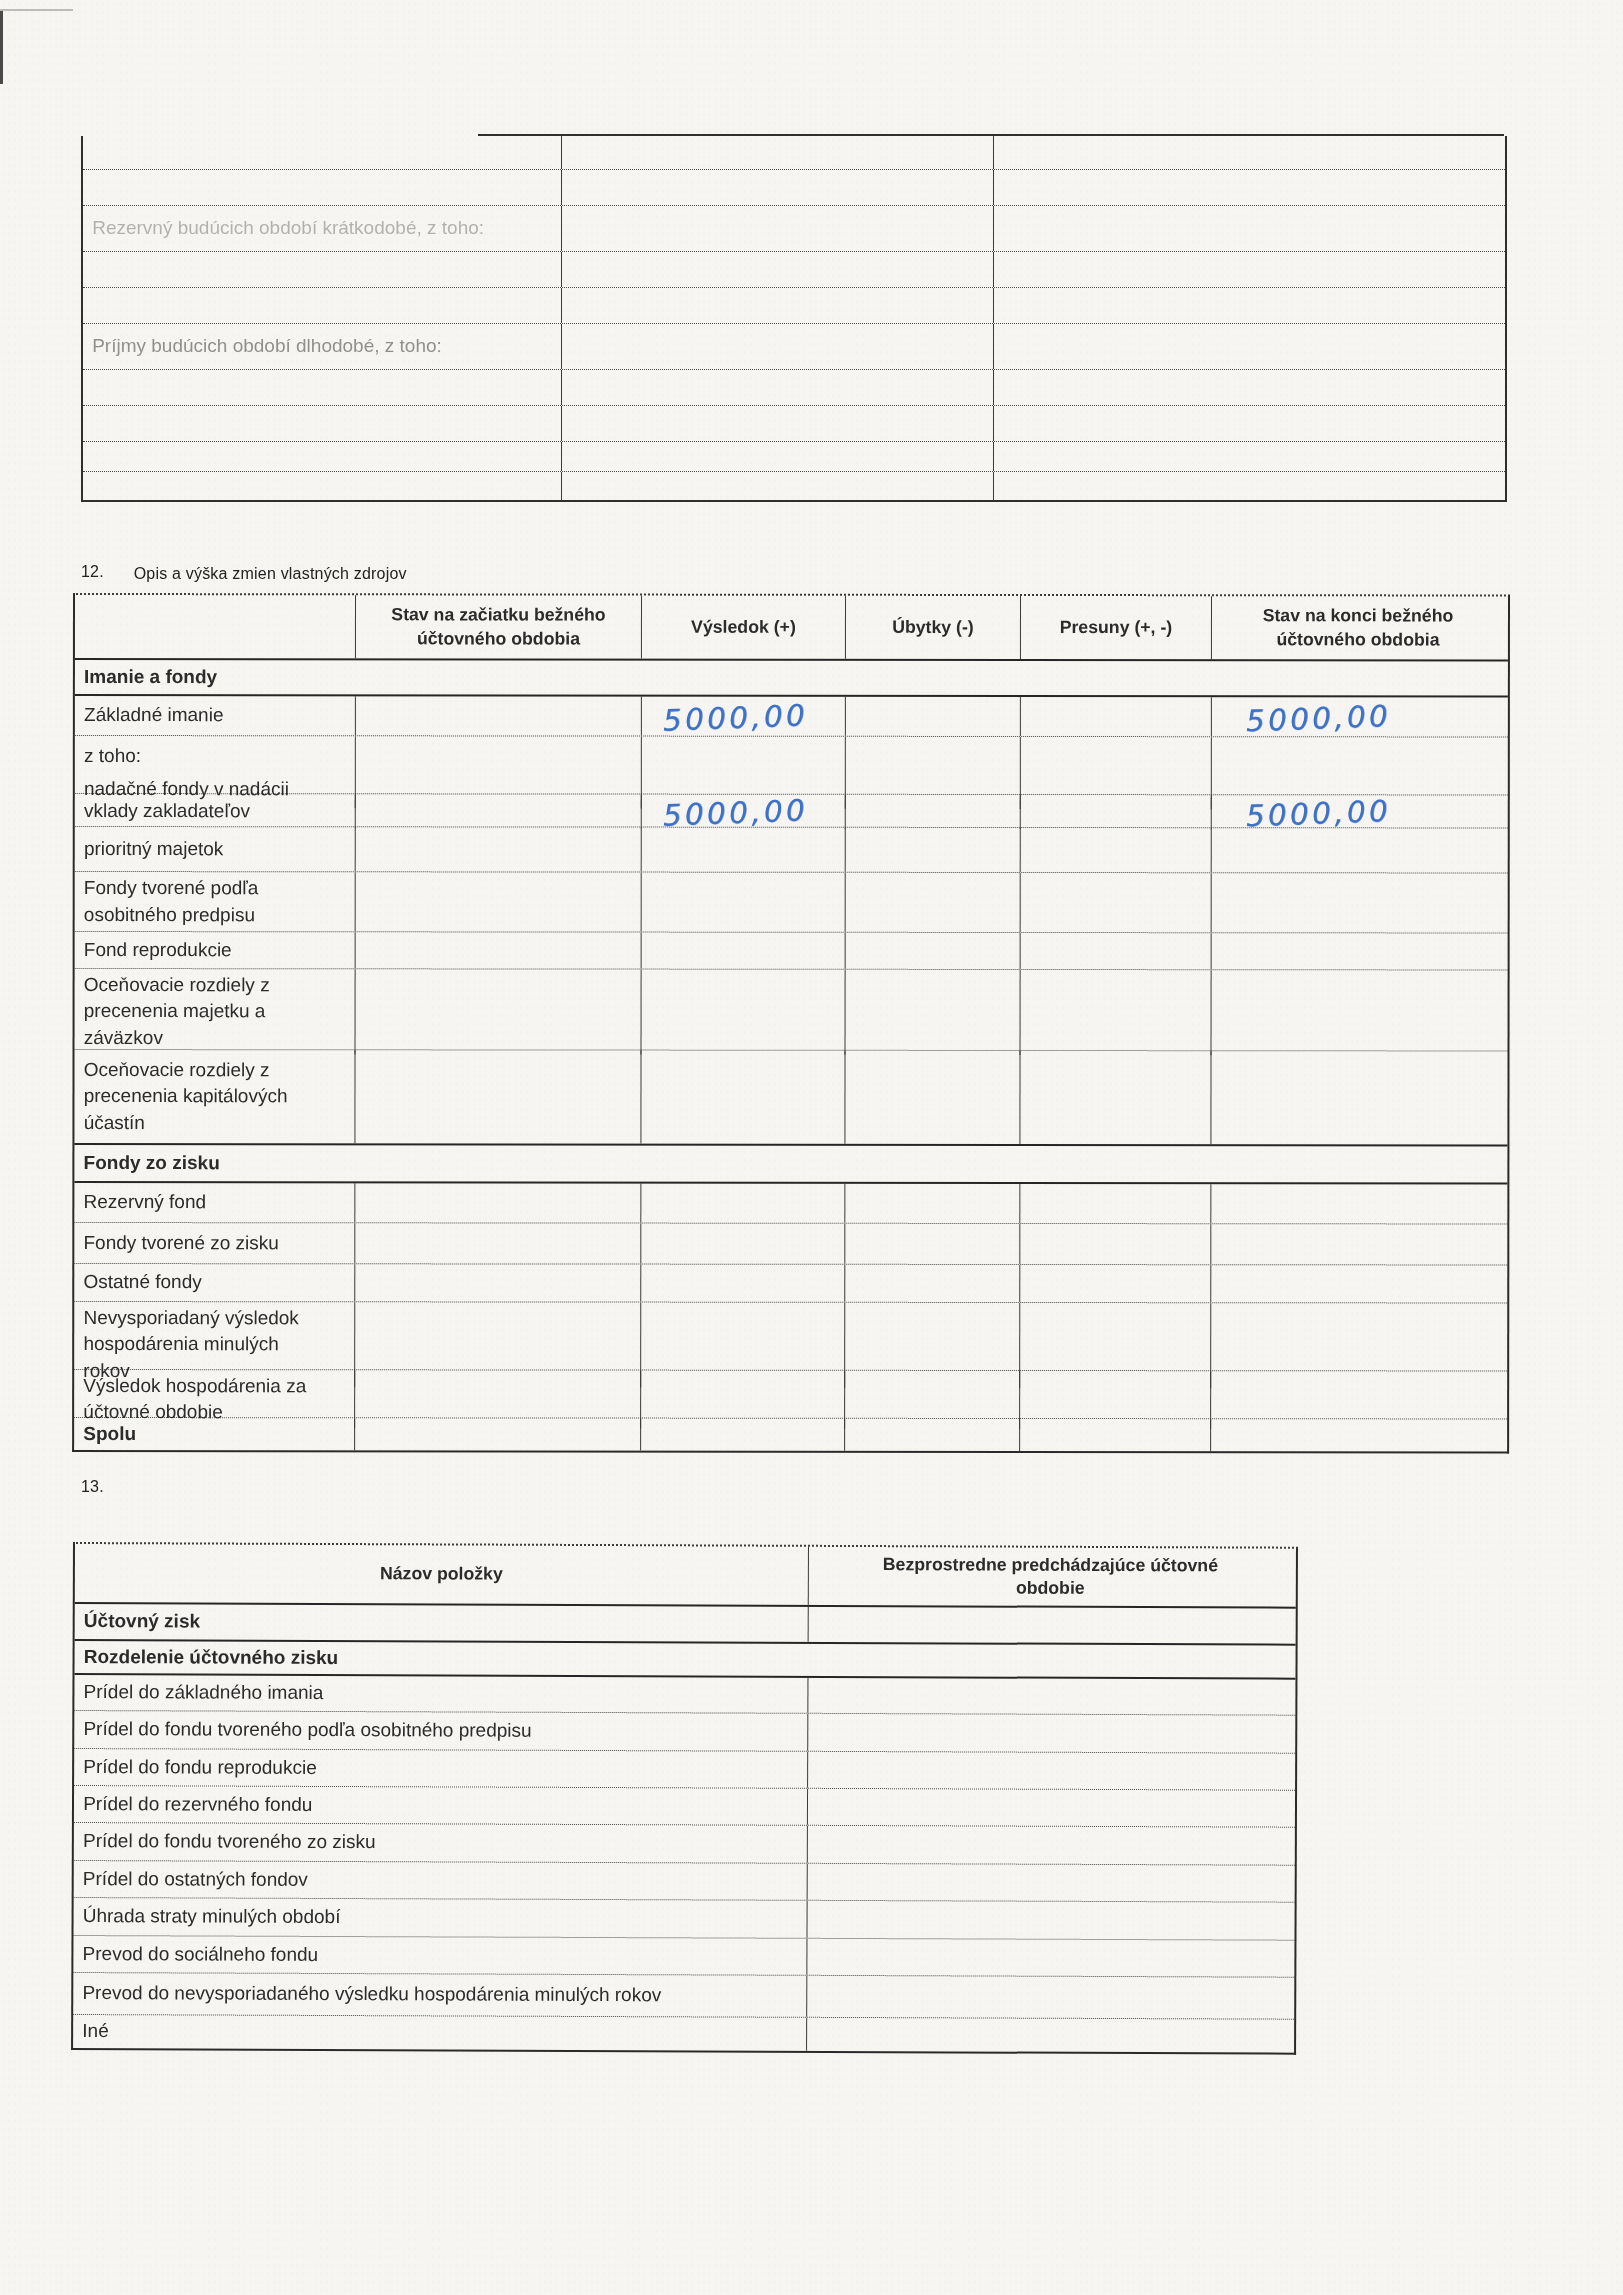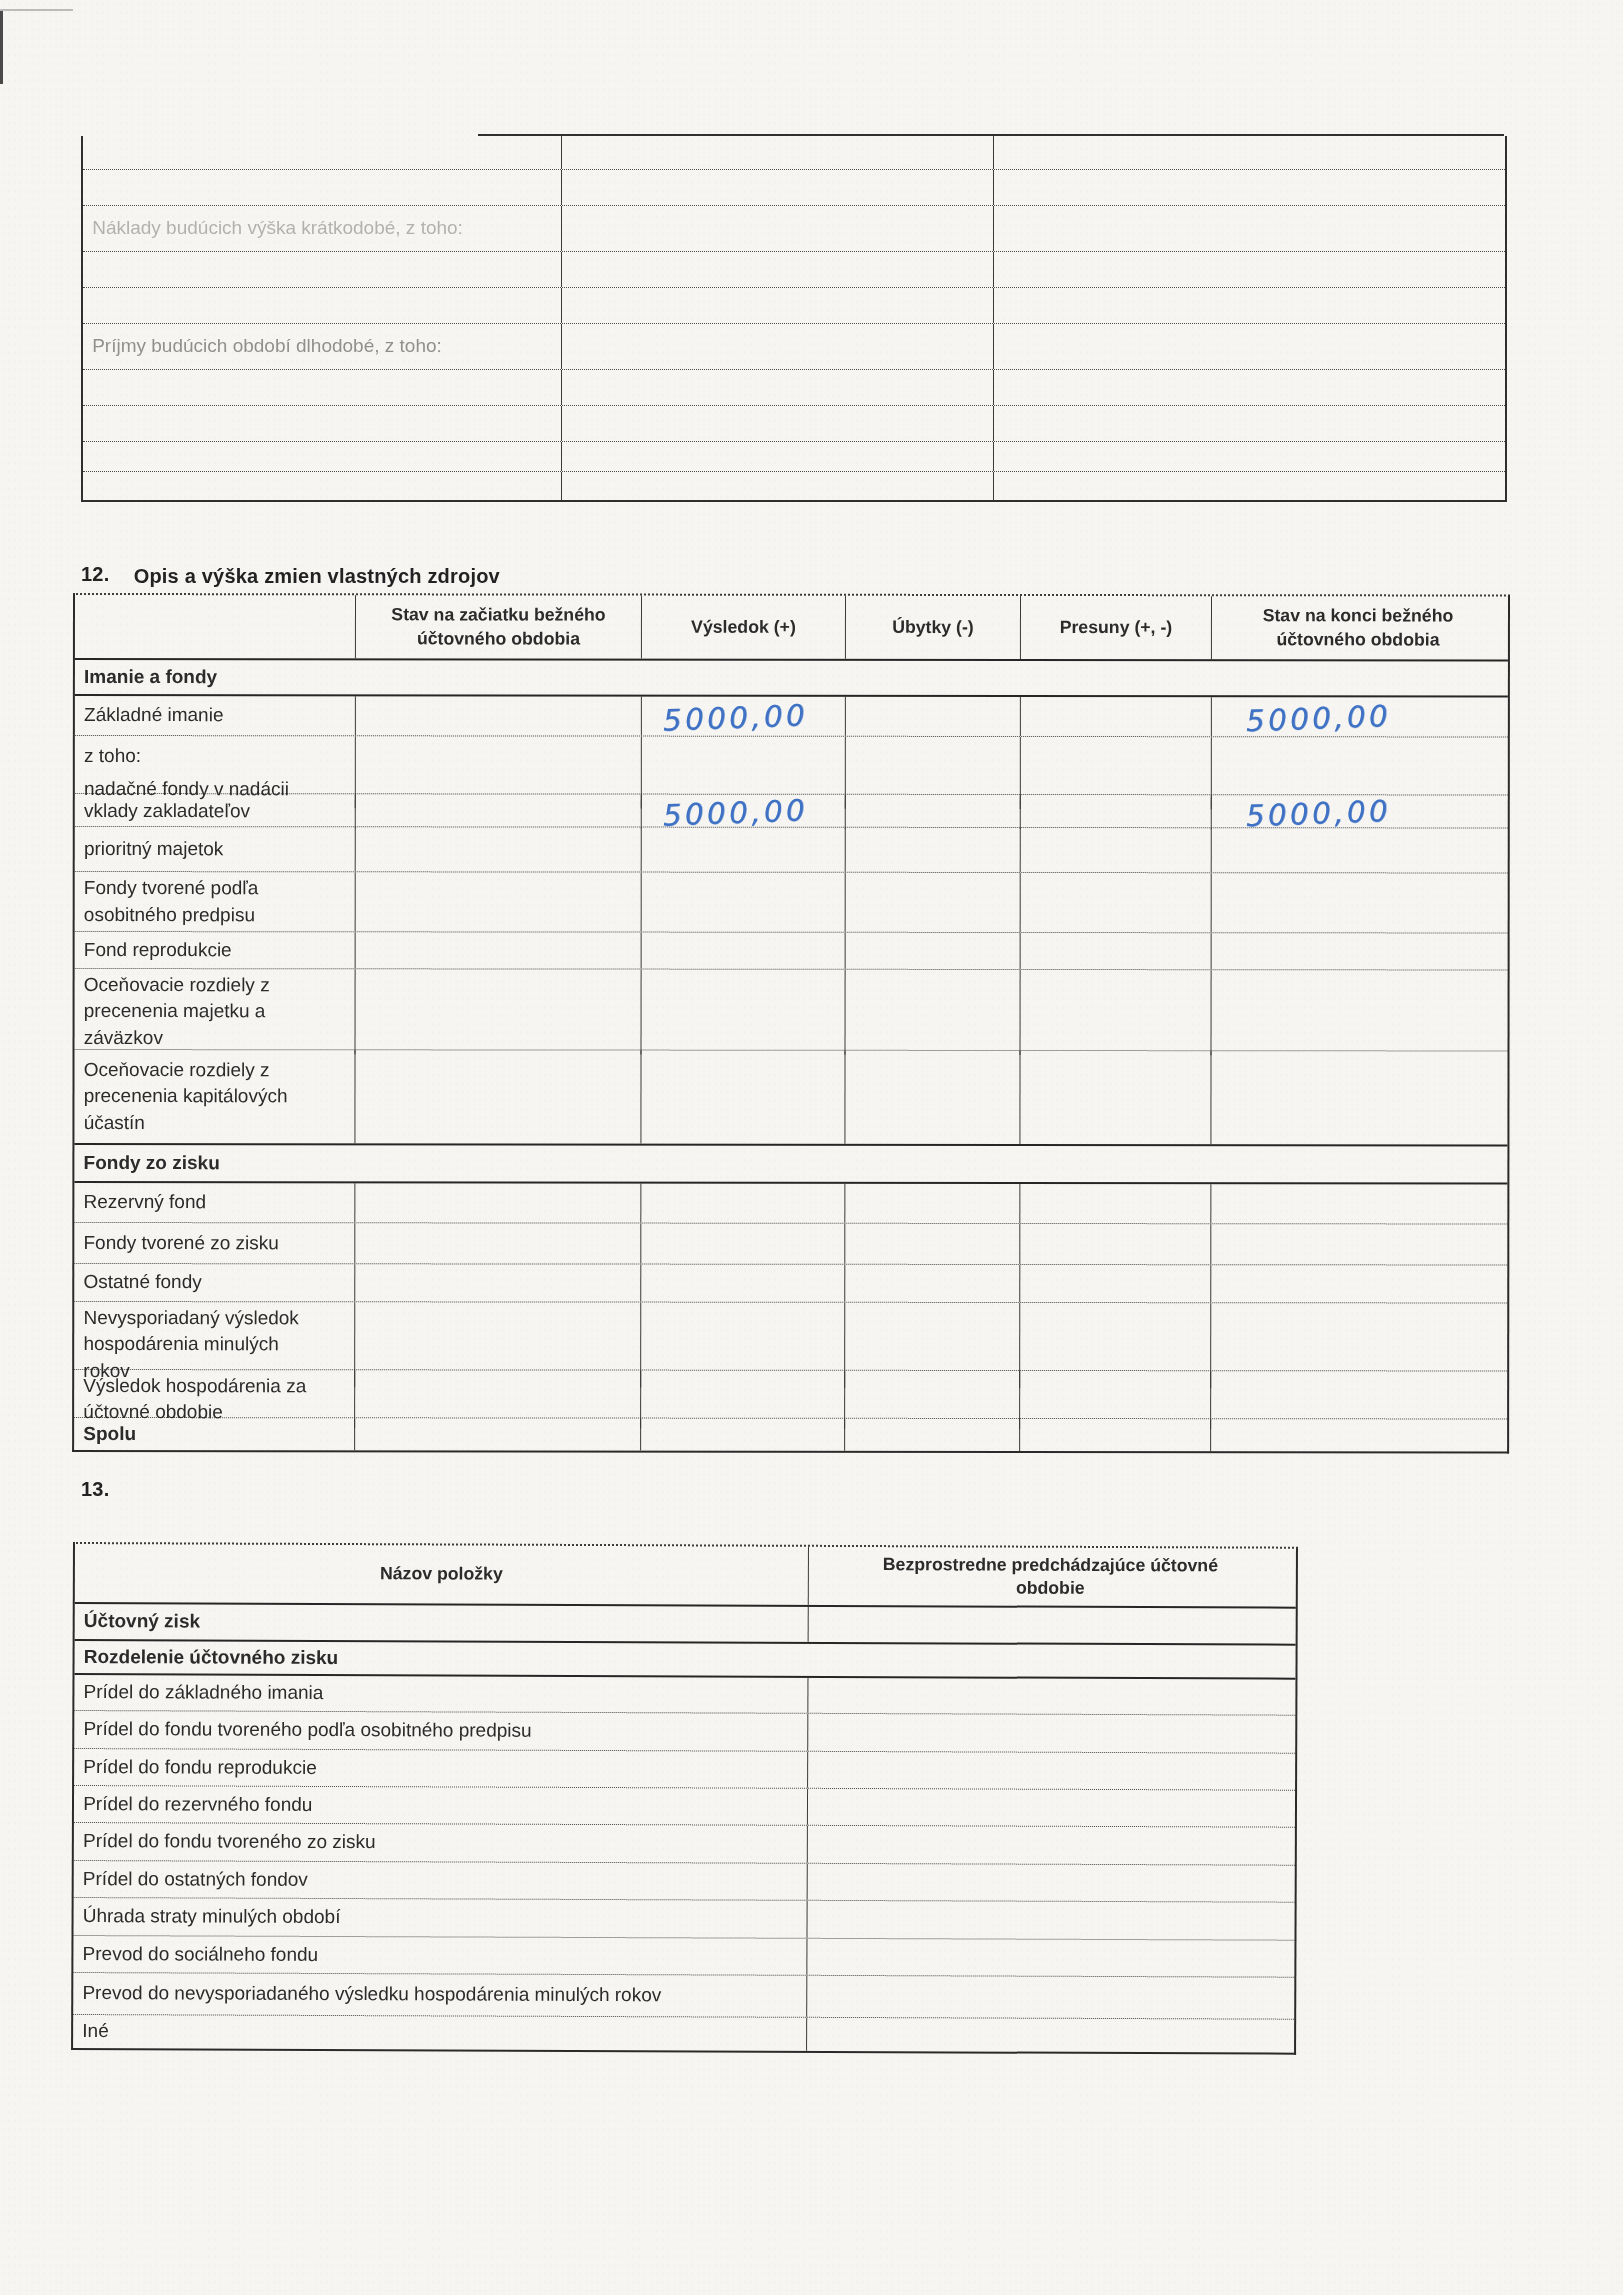--- a/index.html
+++ b/index.html
@@ -31,21 +31,21 @@
     position:absolute; left:81px; top:136px; width:1422px;
     border-left:2px solid #2f2f2f; border-right:2px solid #2f2f2f; border-bottom:2px solid #2f2f2f;
     background:transparent;
   }
   .tt .row{grid-template-columns:478px 432px 508px;}
   .tt .row + .row{border-top:1.3px dotted #4b4b4b;}
   .tt-topline{position:absolute; left:478px; top:134px; width:1026px; height:2px; background:#2f2f2f;}
   .fade1{opacity:.33;} .fade2{opacity:.5;text-align:center;} .fade3{opacity:.85;}
 
   
-  .heading{position:absolute; display:flex; gap:15.7px; font-weight:bold; font-size:20px; letter-spacing:0.2px; color:#222;}
+  .heading{position:absolute; display:flex; gap:15.7px; font-weight:normal; font-size:16px; letter-spacing:0.2px; color:#222;}
   .heading .num{min-width:37px;}
   .heading .txt{white-space:pre-line; line-height:1.38;}
   .h12{left:81px; top:563px;}
   .h13{left:81px; top:1478px;}
 
   
   .t12{
     position:absolute; left:73px; top:593px; width:1433px;
     border:2px solid #2a2a2a; border-top:2px dotted #3c3c3c;
     transform:rotate(0.06deg); transform-origin:0 0;
@@ -90,21 +90,21 @@
       <div class="c"></div>
         <div class="c"></div>
         <div class="c"></div>
     </div>
     <div class="row" style="height:36px">
       <div class="c"></div>
         <div class="c"></div>
         <div class="c"></div>
     </div>
     <div class="row" style="height:46px">
-      <div class="c lab fade1">Náklady budúcich výška krátkodobé, z toho:</div>
+      <div class="c lab fade1">Rezervný budúcich období krátkodobé, z toho:</div>
       <div class="c"></div>
         <div class="c"></div>
     </div>
     <div class="row" style="height:36px">
       <div class="c"></div>
         <div class="c"></div>
         <div class="c"></div>
     </div>
     <div class="row" style="height:36px">
       <div class="c"></div>

